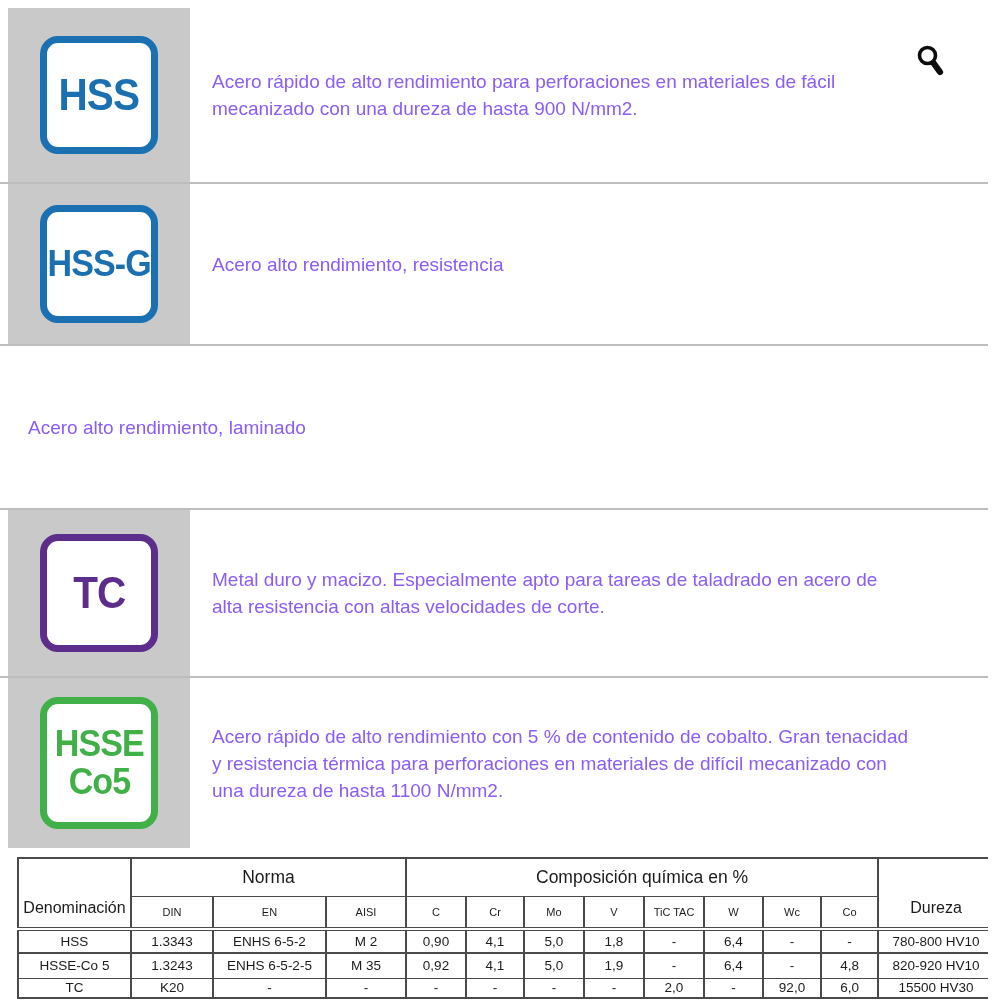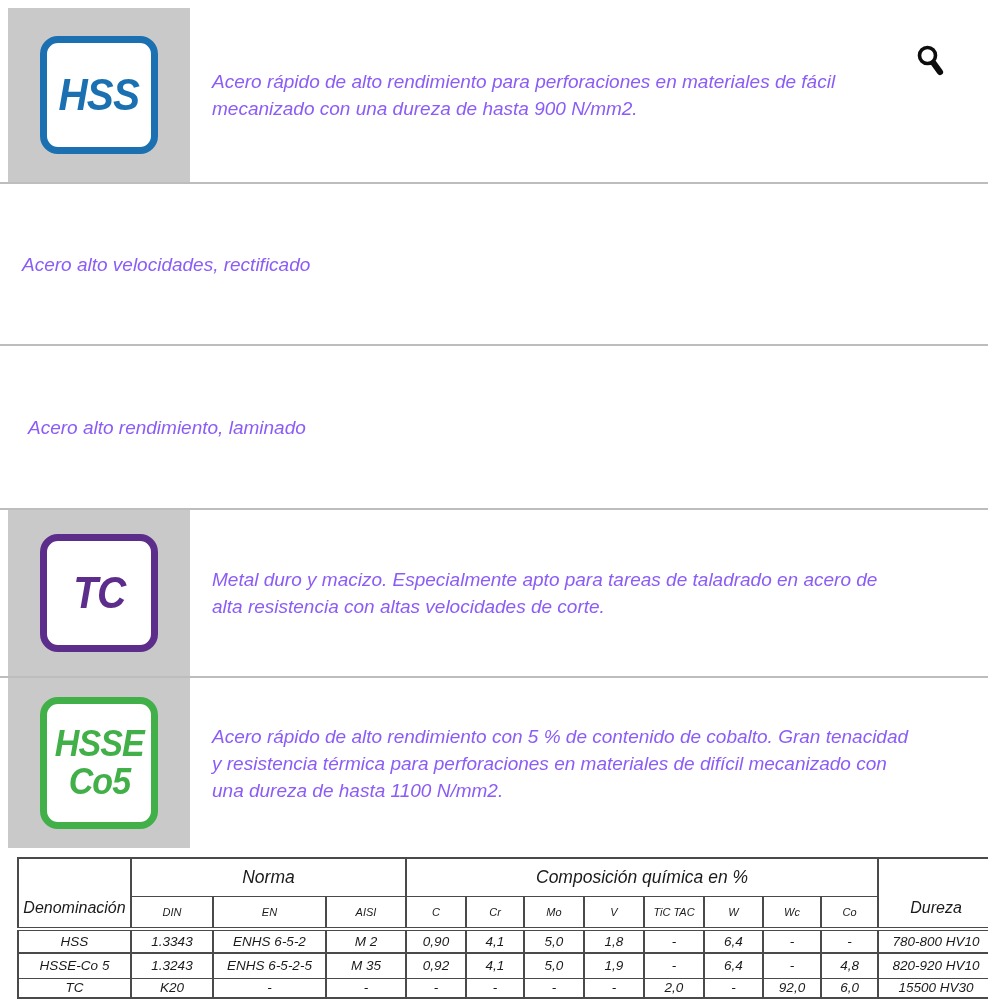--- a/index.html
+++ b/index.html
@@ -1,17 +1,17 @@
 <!DOCTYPE html>
 <html><head>
 <meta charset="utf-8">
 <style>
   * { box-sizing: border-box; margin: 0; padding: 0; }
   html, body { width: 1000px; height: 1000px; background: #ffffff; font-family: "Liberation Sans", sans-serif; }
-  .page { position: relative; width: 988px; height: 1000px; overflow: hidden; font-style: italic; }
+  .page { position: relative; width: 988px; height: 1000px; overflow: hidden; }
 
   
   .rows { padding-top: 8px; }
   .mat-row { display: flex; width: 1000px; }
   .mat-row.sep { border-bottom: 2px solid #bdbdbd; }
   .row-1 { height: 176px; }
   .row-2 { height: 162px; }
   .row-3 { height: 164px; }
   .row-4 { height: 168px; }
   .row-5 { height: 170px; }
@@ -65,22 +65,27 @@
         <div class="badge" style="border-color: rgb(26, 112, 176);">
           <span class="badge-line" style="color: rgb(26, 112, 176);">HSS</span>
         </div>
       </div>
       <div class="desc-col">
         <p class="desc">Acero rápido de alto rendimiento para perforaciones en materiales de fácil mecanizado con una dureza de hasta 900 N/mm2.</p>
       </div>
     </section>
 
     <section class="mat-row row-2 sep">
-      <div class="desc-col">
-        <p class="desc">Acero alto velocidades, rectificado</p>
+      <div class="badge-col">
+        <div class="badge" style="border-color: rgb(26, 112, 176);">
+          <span class="badge-line" style="color: rgb(26, 112, 176);">HSS-G</span>
+        </div>
+      </div>
+      <div class="desc-col">
+        <p class="desc">Acero alto rendimiento, resistencia</p>
       </div>
     </section>
 
     <section class="mat-row row-3 sep">
       <div class="desc-col">
         <p class="desc">Acero alto rendimiento, laminado</p>
       </div>
     </section>
 
     <section class="mat-row row-4 sep">

